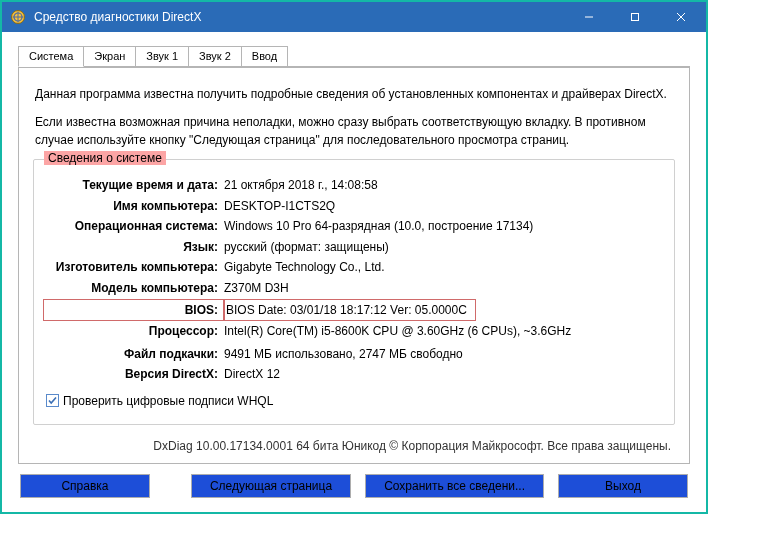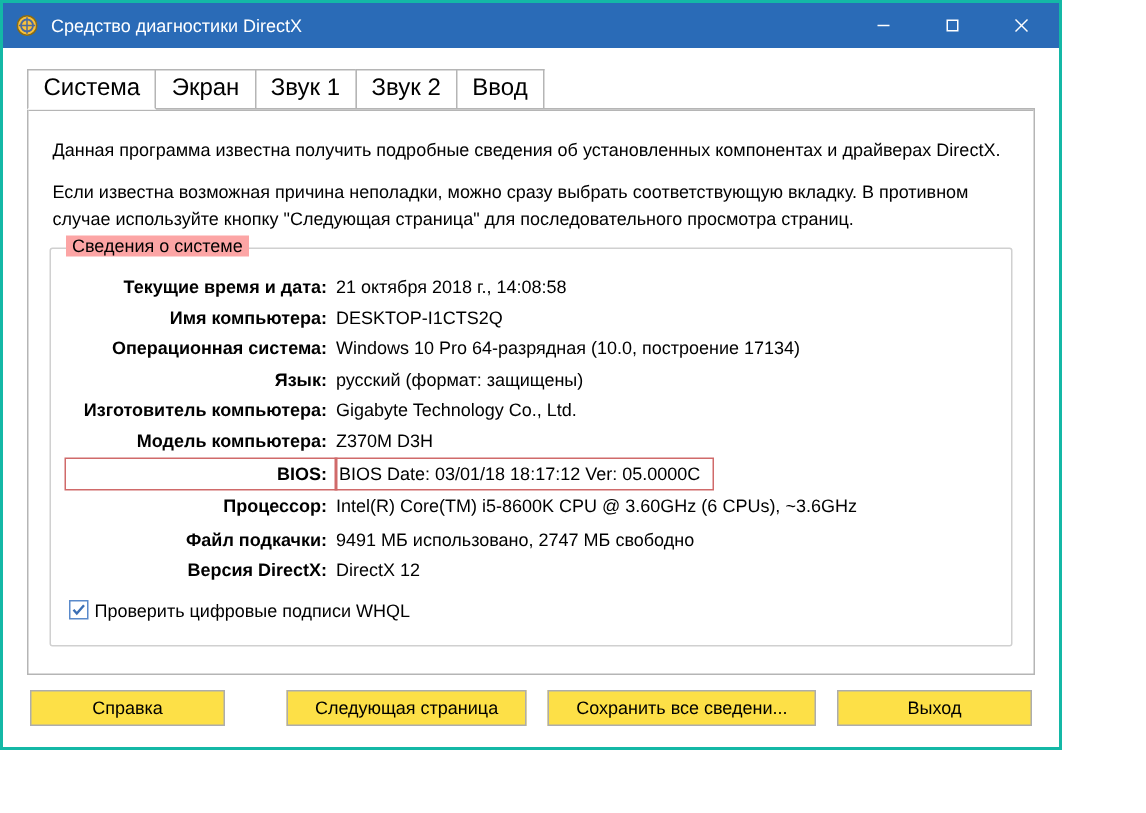--- a/index.html
+++ b/index.html
@@ -42,21 +42,21 @@
   .tabs {
     display: flex;
     position: relative;
     margin-top: 4px;
   }
   .tab {
     border: 1px solid #b5b5b5;
     border-bottom: none;
     padding: 3px 10px 4px 10px;
     background: #fff;
-    font-size: 16px;
+    font-size: 11px;
     margin-right: -1px;
     position: relative;
     color: #000;
   }
   .tab.active {
     background: #fff;
     z-index: 3;
     border-bottom: 1px solid #fff;
     margin-bottom: -1px;
   }
@@ -135,21 +135,21 @@
   }
   .btnbar {
     display: flex;
     gap: 0;
     margin-top: 10px;
     padding: 0 2px;
   }
   .btnbar .spacer { flex: 1; }
   .btn {
     border: 1px solid #adadad;
-    background: #fde047;
+    background: #1d4ed8;
     padding: 4px 18px;
     min-width: 130px;
     height: 24px;
     font-size: 12px;
     font-family: inherit;
     text-align: center;
     line-height: 14px;
   }
   .btn + .btn { margin-left: 14px; }
   .btn.first {}
@@ -256,20 +256,21 @@
         <div class="chkrow">
           <span class="chk">
             <svg width="11" height="11" viewBox="0 0 11 11">
                 <polyline points="2,5.5 4.2,8 9,2.5" fill="none" stroke="#3b6fb5" stroke-width="1.6"></polyline>
               </svg>
           </span>
           <span>Проверить цифровые подписи WHQL</span>
         </div>
       </div>
 
+      <div class="footerline">DxDiag 10.00.17134.0001 64 бита Юникод © Корпорация Майкрософт. Все права защищены.</div>
     </div>
 
     <div class="btnbar">
       <button class="btn first">Справка</button>
       <div class="spacer"></div>
       <button class="btn">Следующая страница</button>
       <button class="btn">Сохранить все сведени...</button>
       <button class="btn">Выход</button>
     </div>
 

